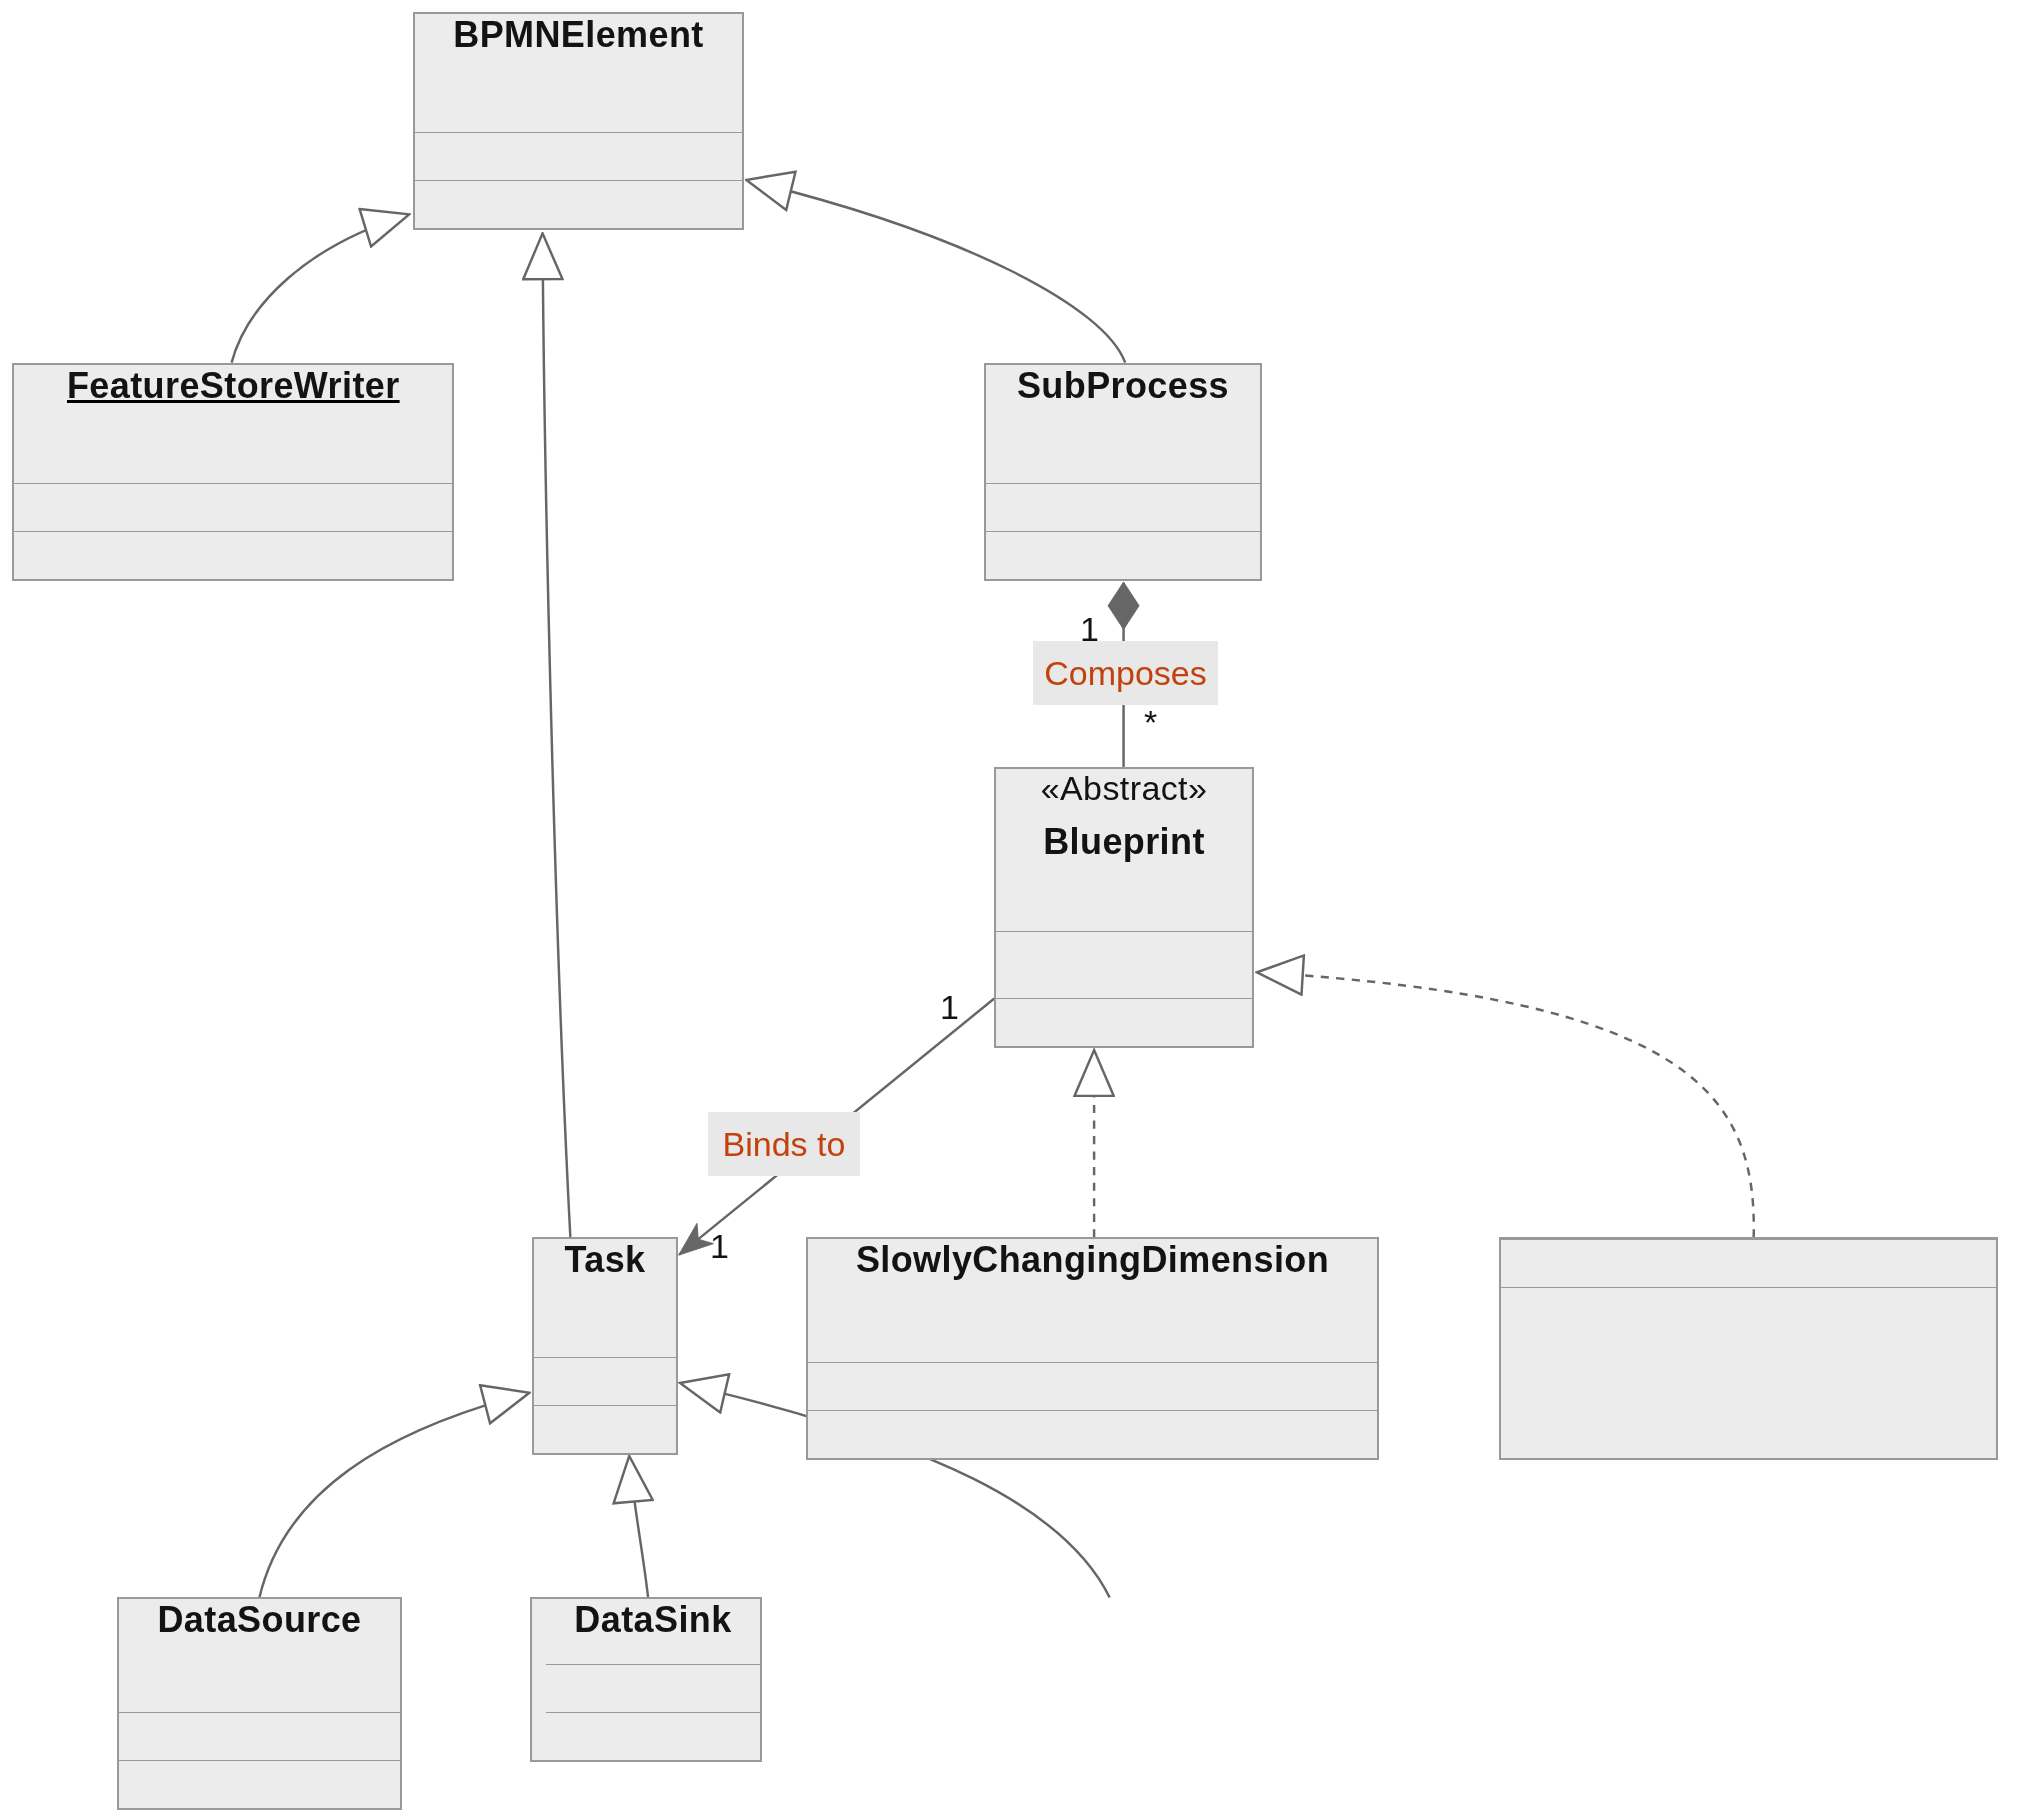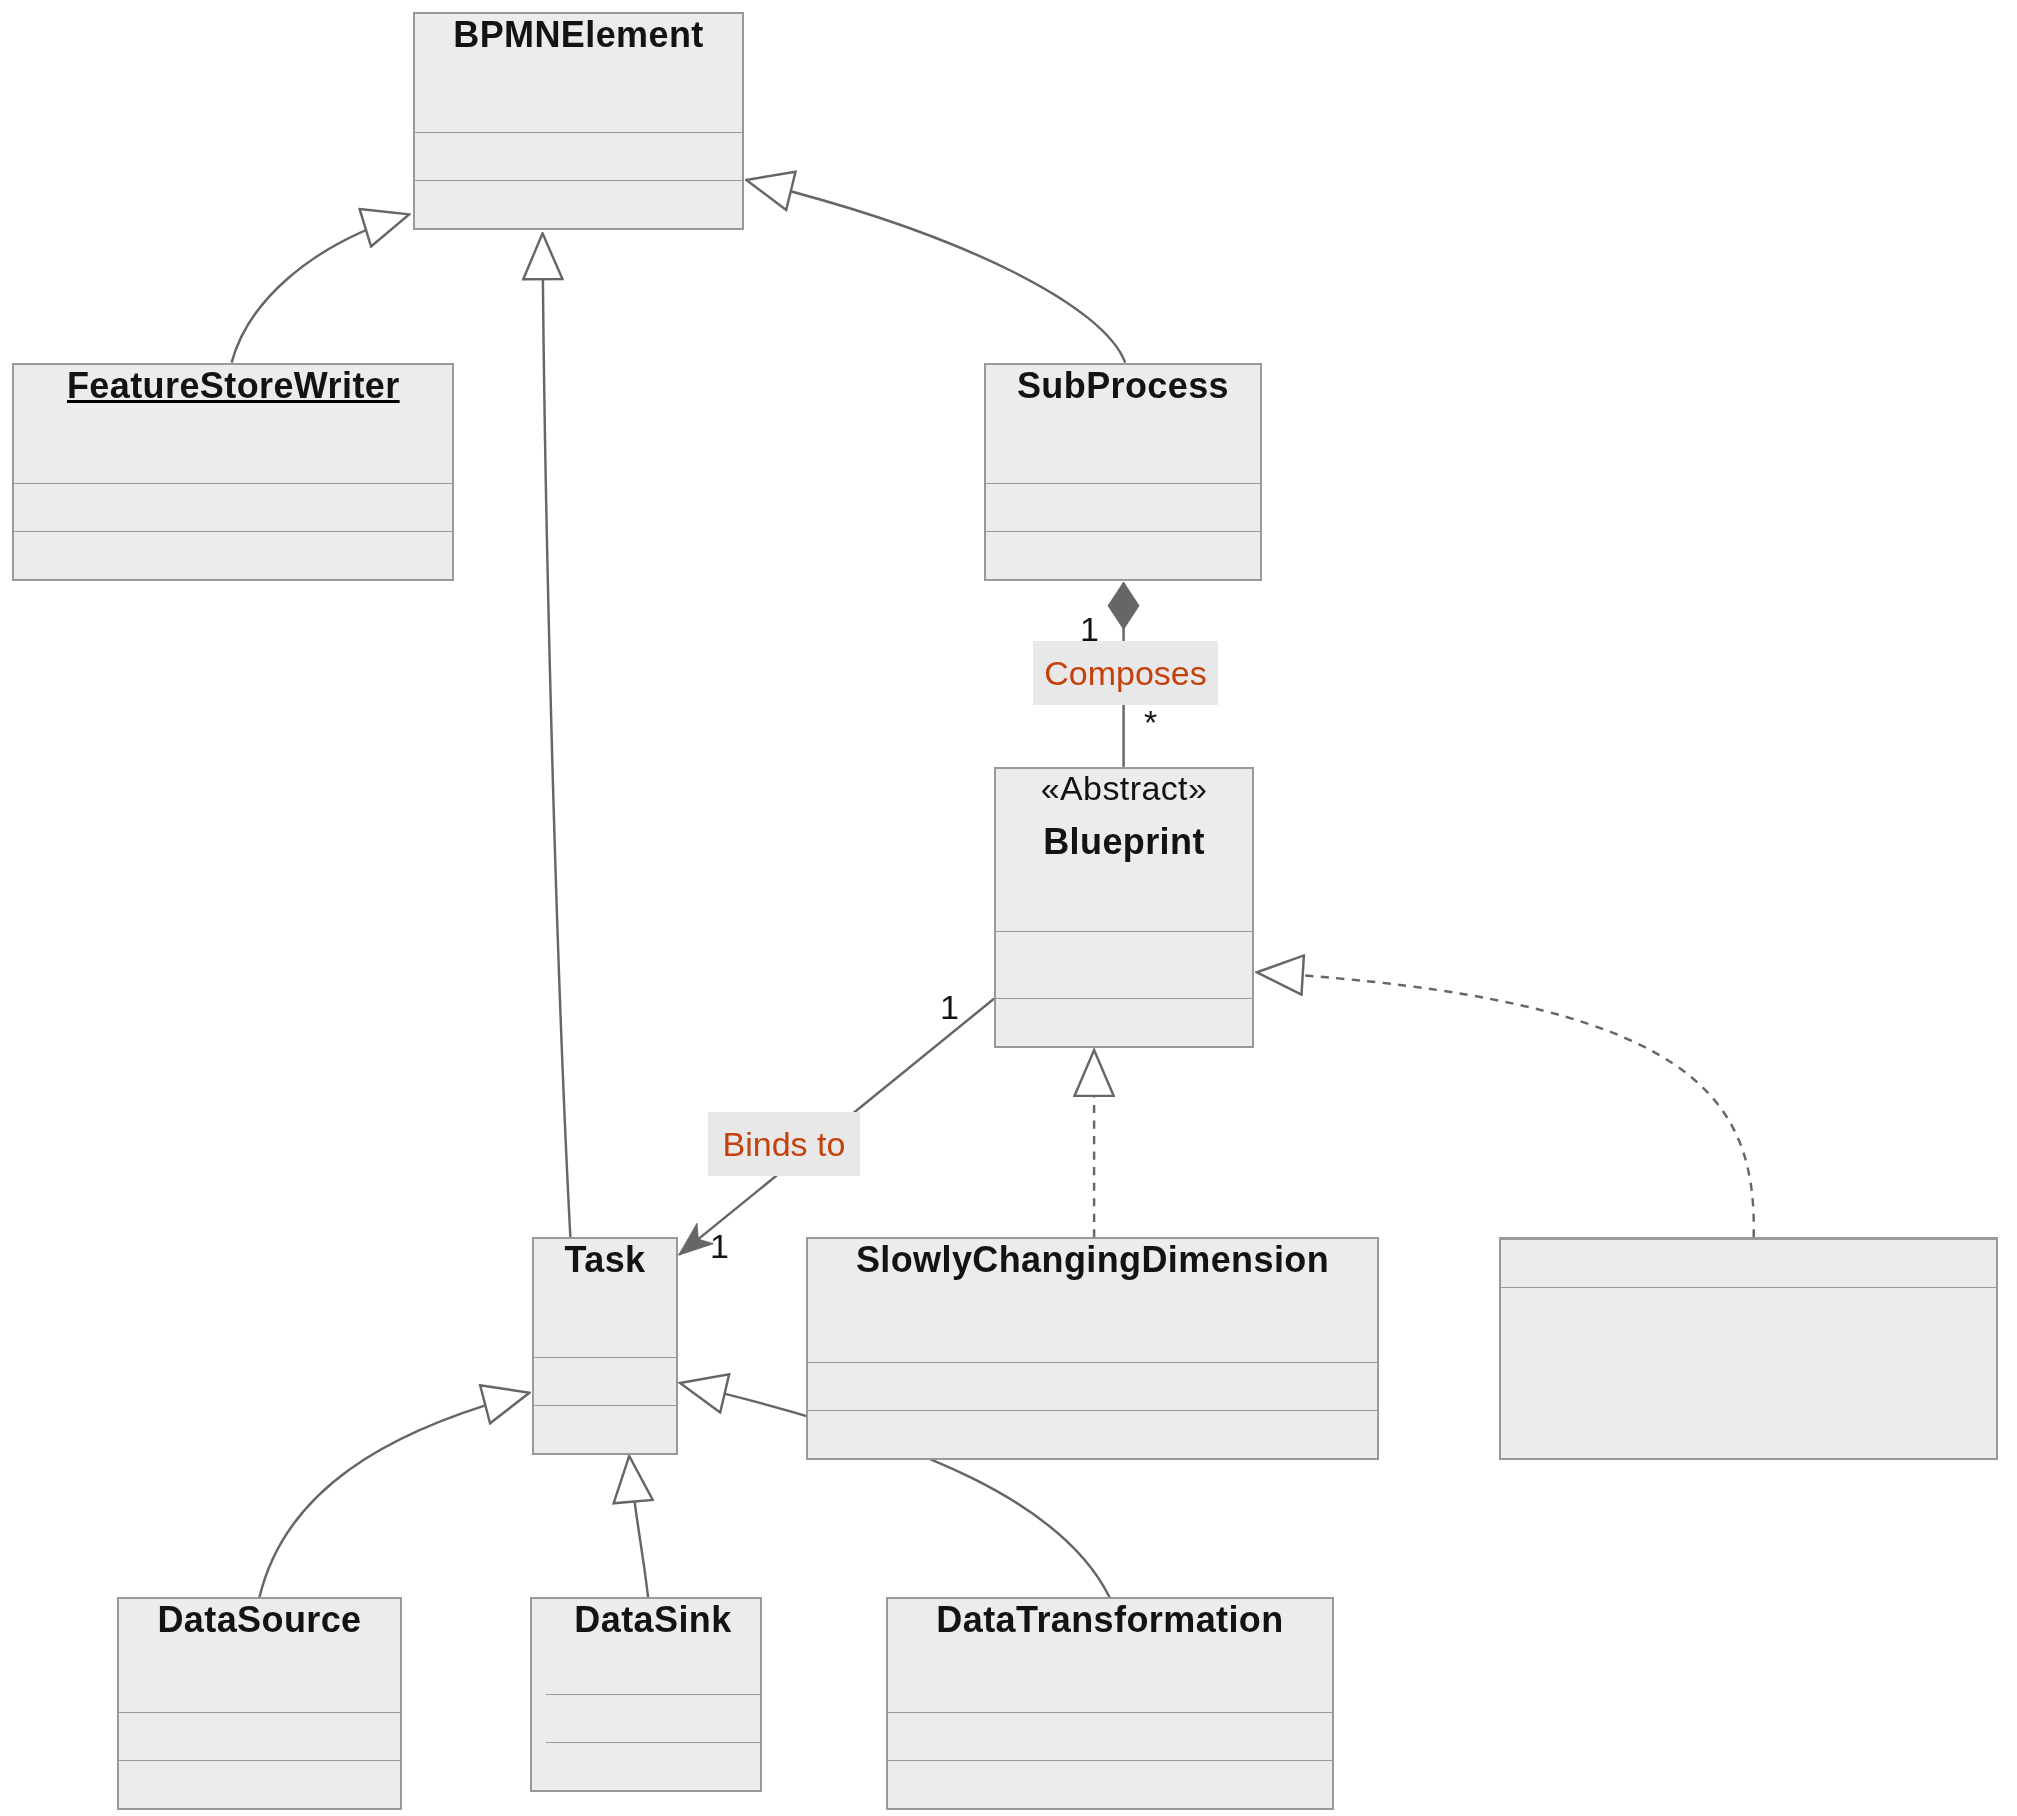--- a/index.html
+++ b/index.html
@@ -104,35 +104,28 @@
   </div>
 
   <div class="cls" style="left:117px;top:1597px;width:285px;height:213px;">
     <div class="title">
       <span>DataSource</span>
     </div>
     <div class="sec"></div>
     <div class="sec"></div>
   </div>
 
-  <div class="cls" style="left:530px;top:1597px;width:232px;height:195px;padding-left:14px;">
+  <div class="cls" style="left:530px;top:1597px;width:232px;height:165px;padding-left:14px;">
     <div class="title">
       <span>DataSink</span>
     </div>
     <div class="sec"></div>
     <div class="sec"></div>
   </div>
 
-  <div class="cls" style="left:886px;top:1597px;width:448px;height:213px;">
-    <div class="title">
-      <span>DataTransformation</span>
-    </div>
-    <div class="sec"></div>
-    <div class="sec"></div>
-  </div>
 
   <div class="mult right" style="left:1063px;top:609px;width:36px;">1</div>
   <div class="elabel" style="left:1033px;top:641px;width:185px;height:64px;">Composes</div>
   <div class="mult" style="left:1144px;top:702px;width:26px;">*</div>
 
   <div class="mult right" style="left:923px;top:987px;width:36px;">1</div>
   <div class="elabel" style="left:708px;top:1112px;width:152px;height:64px;">Binds to</div>
   <div class="mult" style="left:710px;top:1226px;width:33px;">1</div>
 
 </div>

